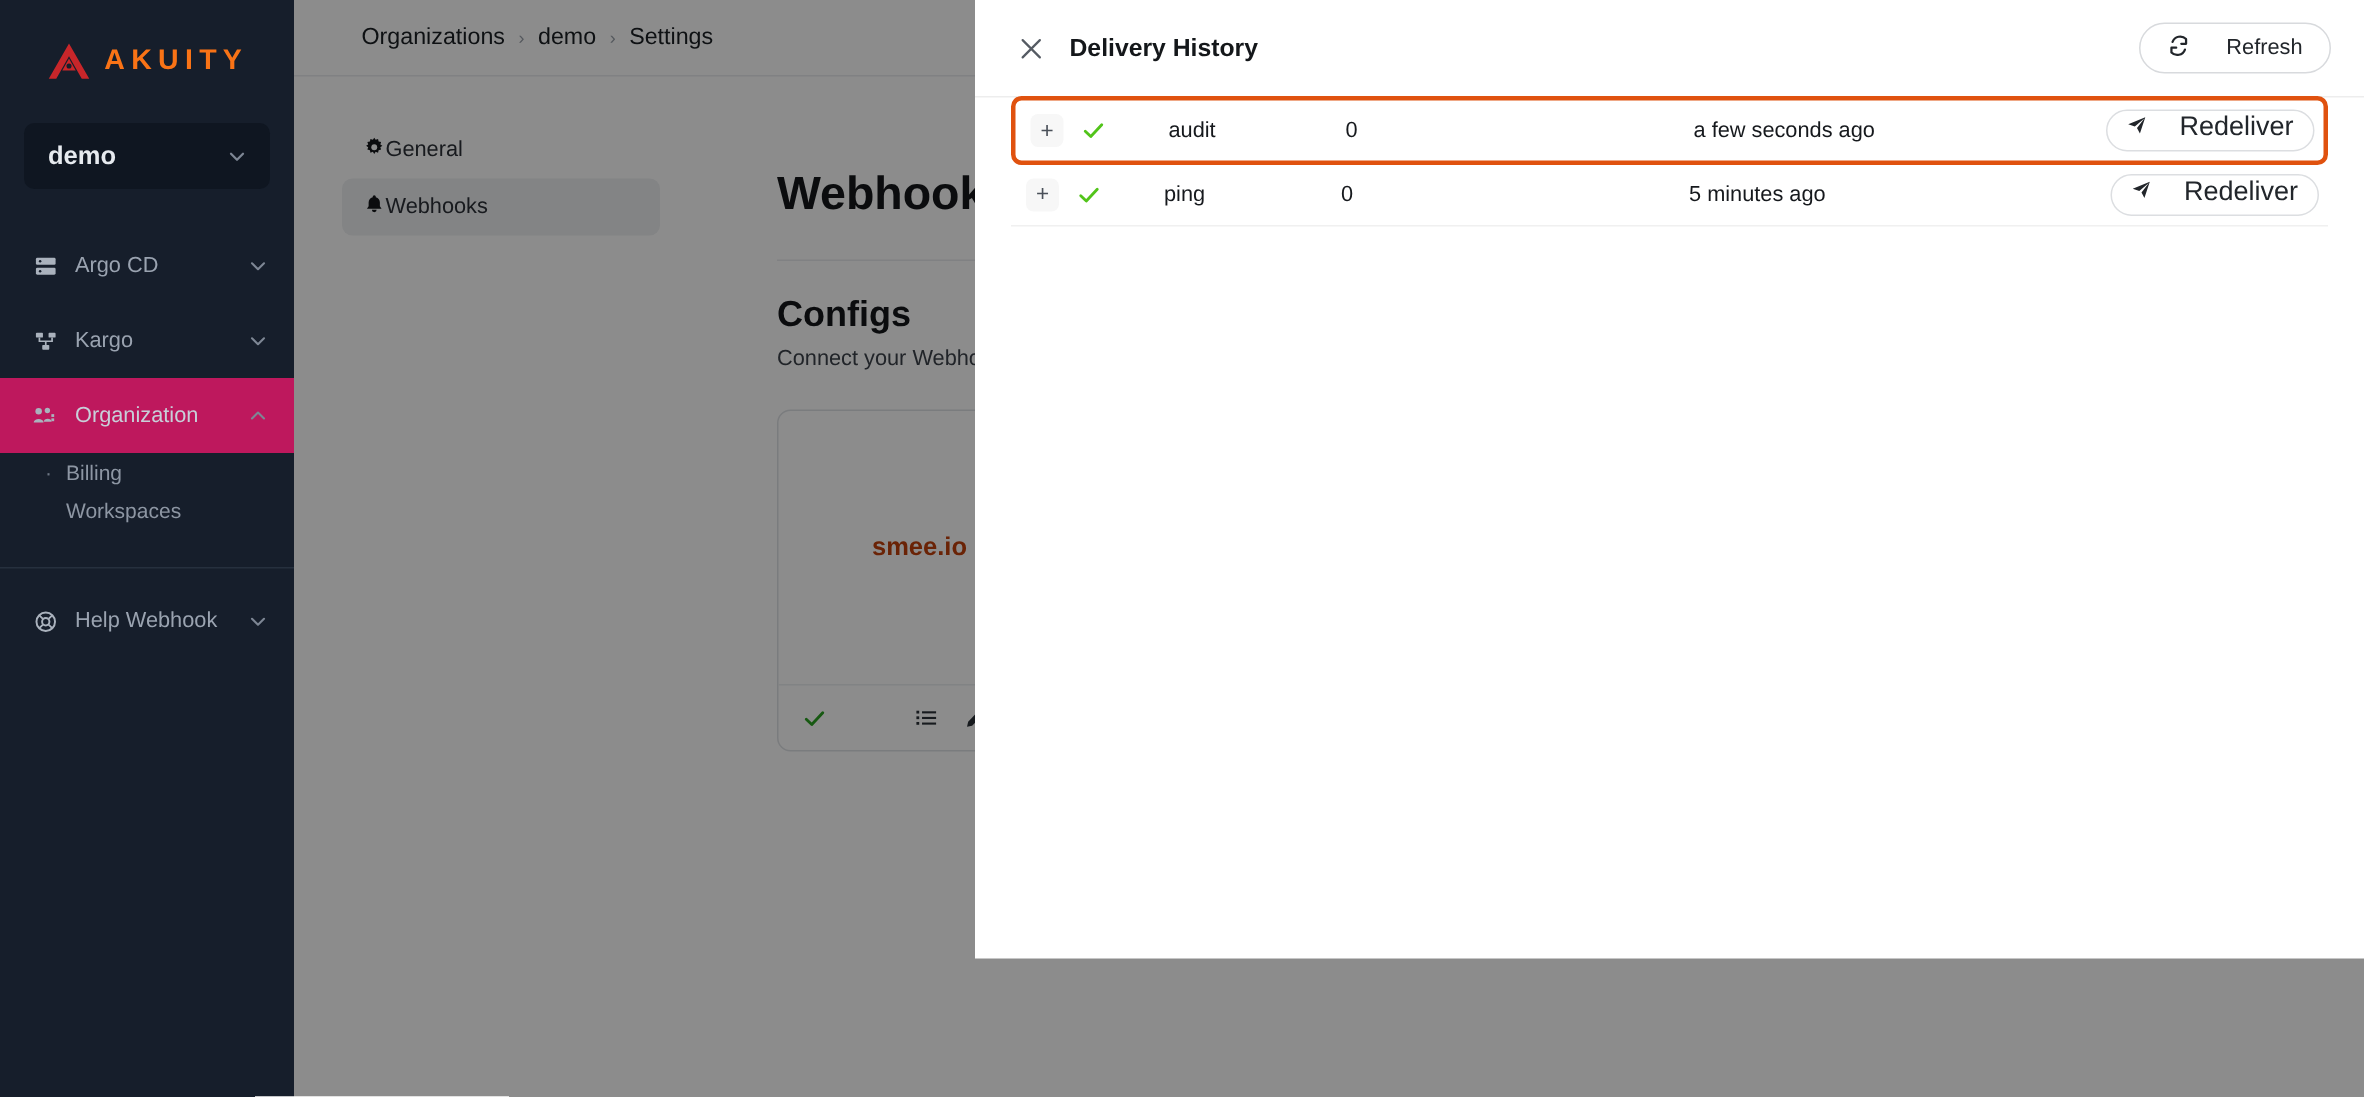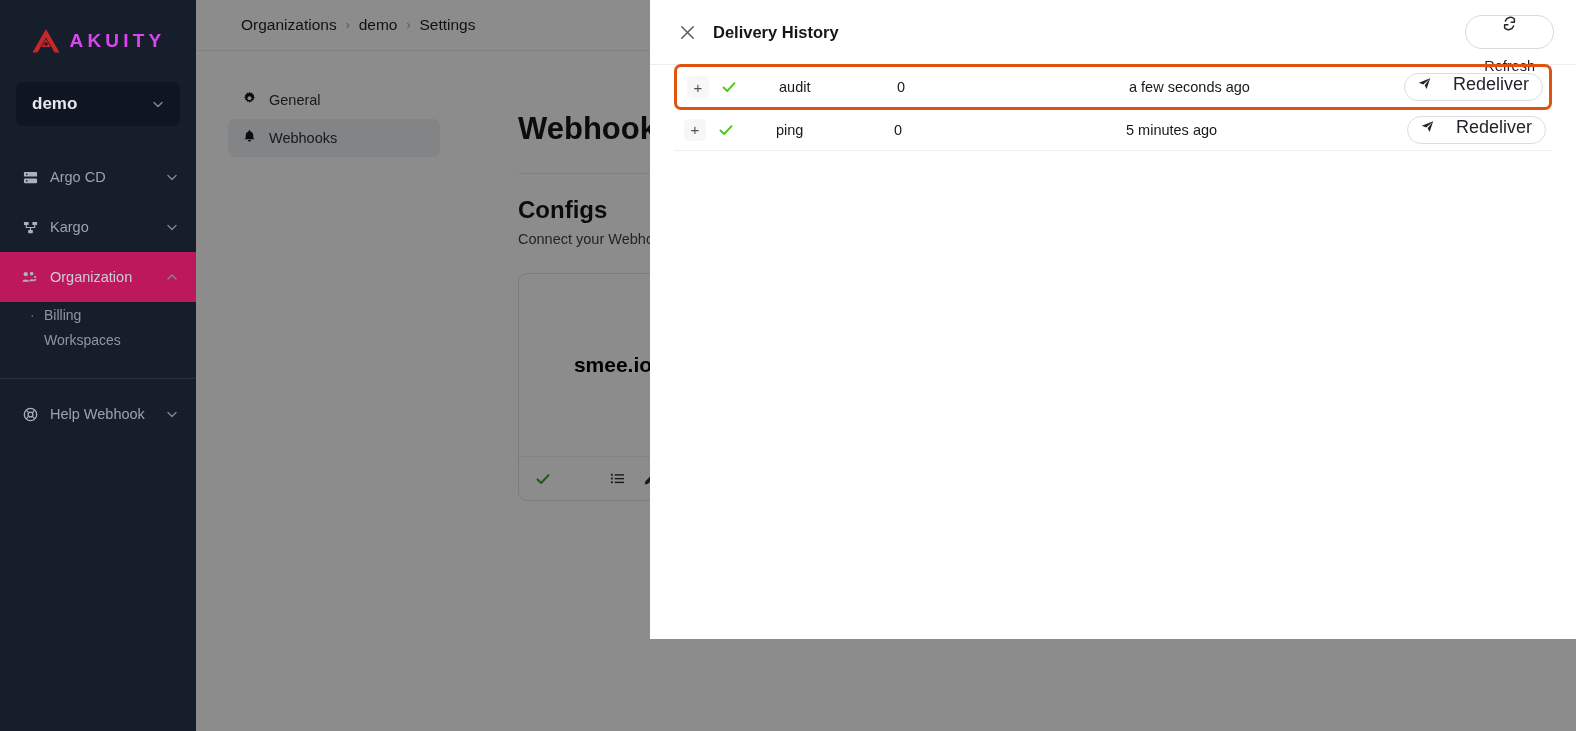--- a/index.html
+++ b/index.html
@@ -18,21 +18,21 @@
     background: #161e2b;
     color: #c6ccd6;
   }
   .logo-row {
     display: flex; align-items: center; justify-content: center;
     gap: 9px; height: 82px;
   }
   .logo-mark { width: 30px; height: 26px; display: block; }
   .logo-text {
     font-size: 19px; font-weight: 600; letter-spacing: 4.2px;
-    color: #d946ef;
+    color: #f97316;
   }
   .org-select {
     margin: 0 16px; height: 44px;
     background: #0f1621; border-radius: 7px;
     display: flex; align-items: center; justify-content: space-between;
     padding: 0 16px;
   }
   .org-select .name { font-size: 17px; font-weight: 600; color: #e6eaef; }
   .nav { margin-top: 26px; }
   .nav-item {
@@ -69,38 +69,38 @@
   .breadcrumb {
     height: 51px; display: flex; align-items: center;
     padding-left: 45px; gap: 9px;
     font-size: 15.5px; color: #1b1f24; font-weight: 500;
     border-bottom: 1px solid #e9ebee;
   }
   .crumb-sep { color: #9aa1aa; font-size: 12px; }
   .content-wrap { display: flex; }
   .settings-nav { width: 260px; padding: 30px 16px 0 32px; }
   .snav-item {
-    display: flex; align-items: center; gap: 12px;
+    display: flex; align-items: center; 
     height: 38px; padding: 0 14px; border-radius: 7px;
     font-size: 14.5px; color: #2c3138;
   }
   .snav-item.active { background: #eef0f2; }
   .page-body { padding: 60px 0 0 62px; }
   .page-title { font-size: 31px; font-weight: 700; color: #14171a; }
   .title-rule { height: 1px; background: #e9ebee; margin: 26px 0 22px 0; width: 830px; }
   .section-title { font-size: 24px; font-weight: 700; color: #14171a; }
   .section-sub { font-size: 14.5px; color: #3d434b; margin-top: 7px; }
   .card {
     margin-top: 26px; width: 190px; height: 228px;
     border: 1px solid #dfe2e6; border-radius: 9px;
     display: flex; flex-direction: column;
   }
   .card-body {
     flex: 1; display: flex; align-items: center; justify-content: center;
-    font-size: 21px; font-weight: 700; color: #000000;
+    font-size: 17px; font-weight: 700; color: #c2410c;
   }
   .card-foot {
     height: 44px; border-top: 1px solid #eceef0;
     display: flex; align-items: center; padding: 0 16px; gap: 0;
   }
   .card-foot .spacer { flex: 1; }
   .cf-ico { margin-left: 18px; display: flex; align-items: center; }
 
   .scrim {
     position: absolute; left: 196px; top: 0;
@@ -124,21 +124,21 @@
     align-items: center; justify-content: center; color: #555b63;
   }
   .drawer-title {
     font-size: 16.5px; font-weight: 700; color: #14171a;
     margin-left: 13px;
   }
   .head-spacer { flex: 1; }
   .btn {
     display: inline-flex; align-items: center; gap: 24px;
     height: 34px; border-radius: 17px; font-size: 14.5px;
-    padding: 0 18px; white-space: nowrap; flex-direction: column;
+    padding: 0 18px; white-space: nowrap;
   }
   .btn-ghost {
     background: #ffffff; border: 1px solid #d8dadd; color: #22262b;
   }
   .btn-primary {
     background: #3d4b5c; border: 1px solid #3d4b5c; color: #ffffff;
     margin-left: 13px; padding: 0 20px;
   }
 
   

